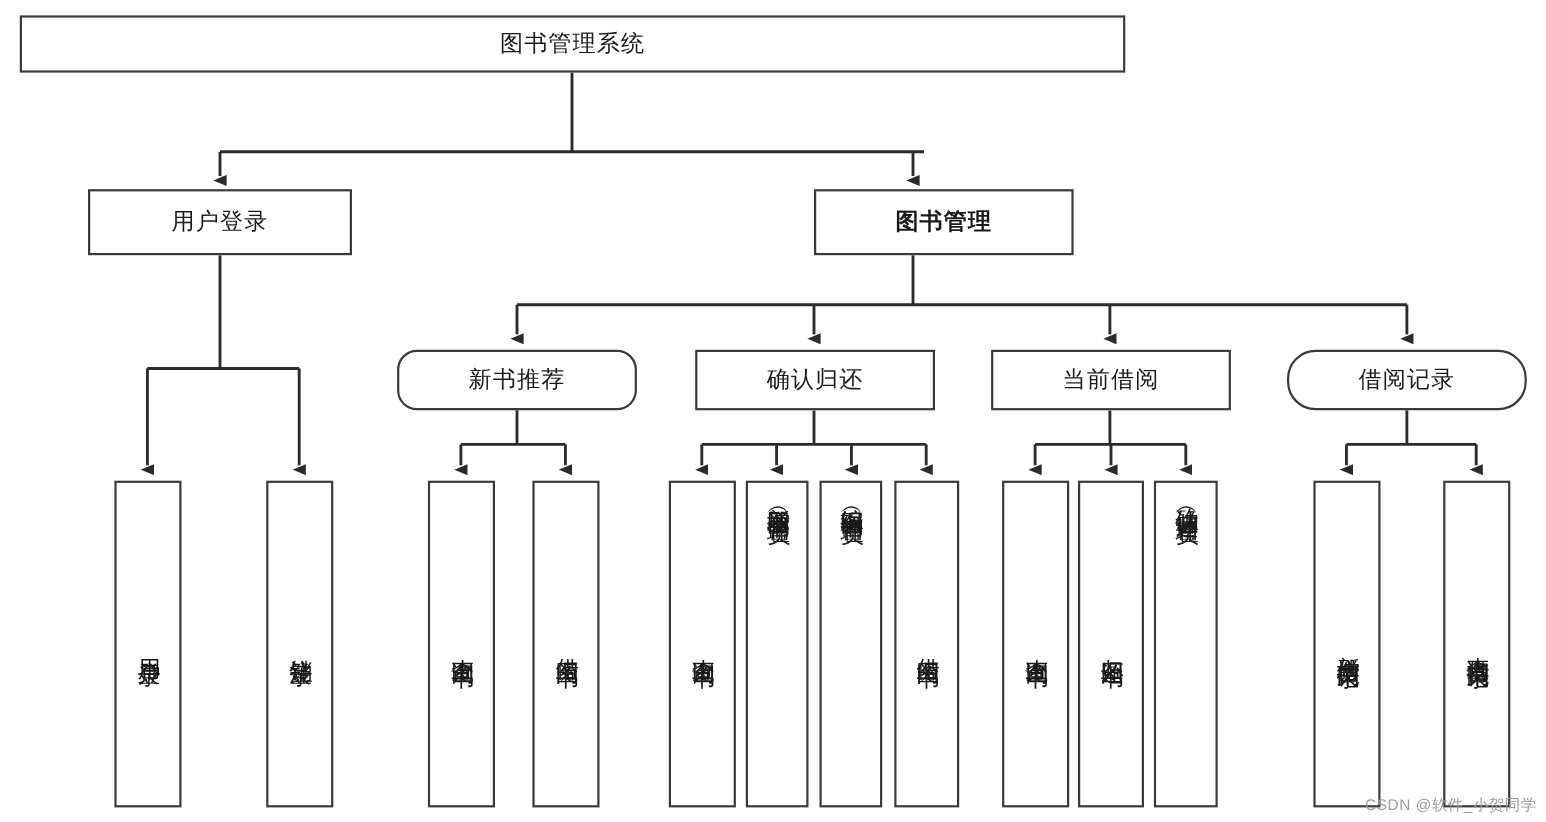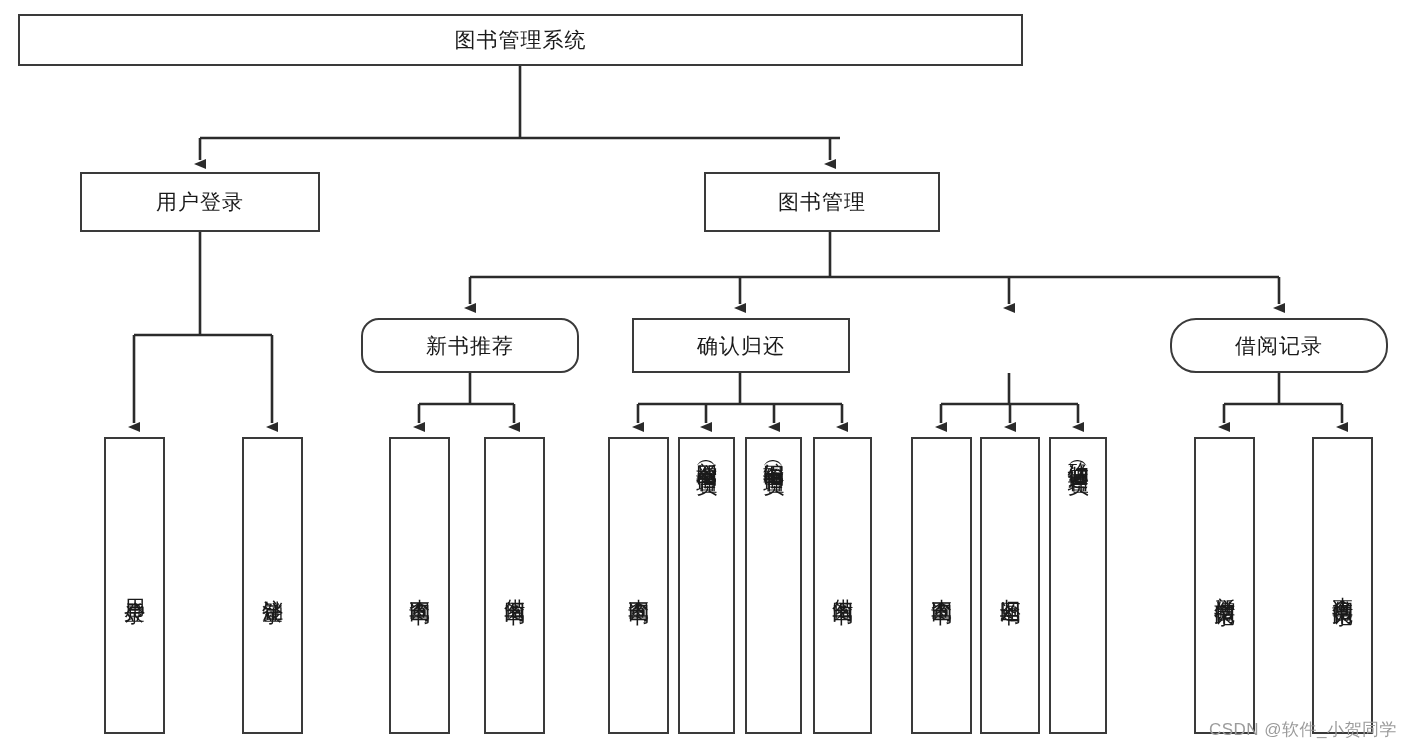--- a/index.html
+++ b/index.html
@@ -56,21 +56,21 @@
     white-space: nowrap;
   }
   .node.leaf.center-text {
     align-items: center;
     padding-top: 0;
   }
   .watermark {
     position: absolute;
     right: 8px;
     bottom: 6px;
-    font-size: 17px;
+    font-size: 14px;
     color: #9b9b9b;
     letter-spacing: 0.5px;
     white-space: nowrap;
   }
 </style>
 </head>
 <body>
 
 <div id="canvas">
 
@@ -124,29 +124,32 @@
     </g>
   </svg>
 
   <div class="node root" style="left:18px; top:14px; width:1005px; height:52px;">
     <span>图书管理系统</span>
   </div>
 
   <div class="node branch" style="left:80px; top:172px; width:240px; height:60px;">
     <span>用户登录</span>
   </div>
-  <div class="node branch" style="left:704px; top:172px; width:236px; height:60px;">
+  <div class="node branch" style="left:740px; top:172px; width:236px; height:60px;font-weight:bold;">
     <span>图书管理</span>
   </div>
 
   <div class="node branch" style="left:361px; top:318px; width:218px; height:55px;border-radius:18px;">
     <span>新书推荐</span>
   </div>
   <div class="node branch" style="left:632px; top:318px; width:218px; height:55px;">
     <span>确认归还</span>
+  </div>
+  <div class="node branch" style="left:901px; top:318px; width:218px; height:55px;">
+    <span>当前借阅</span>
   </div>
   <div class="node branch" style="left:1170px; top:318px; width:218px; height:55px;border-radius:26px;">
     <span>借阅记录</span>
   </div>
 
   <div class="node leaf center-text" style="left:104px; top:437px; width:61px; height:297px;">
     <span class="vtext">用户登录</span>
   </div>
   <div class="node leaf center-text" style="left:242px; top:437px; width:61px; height:297px;">
     <span class="vtext">注销登录</span>

